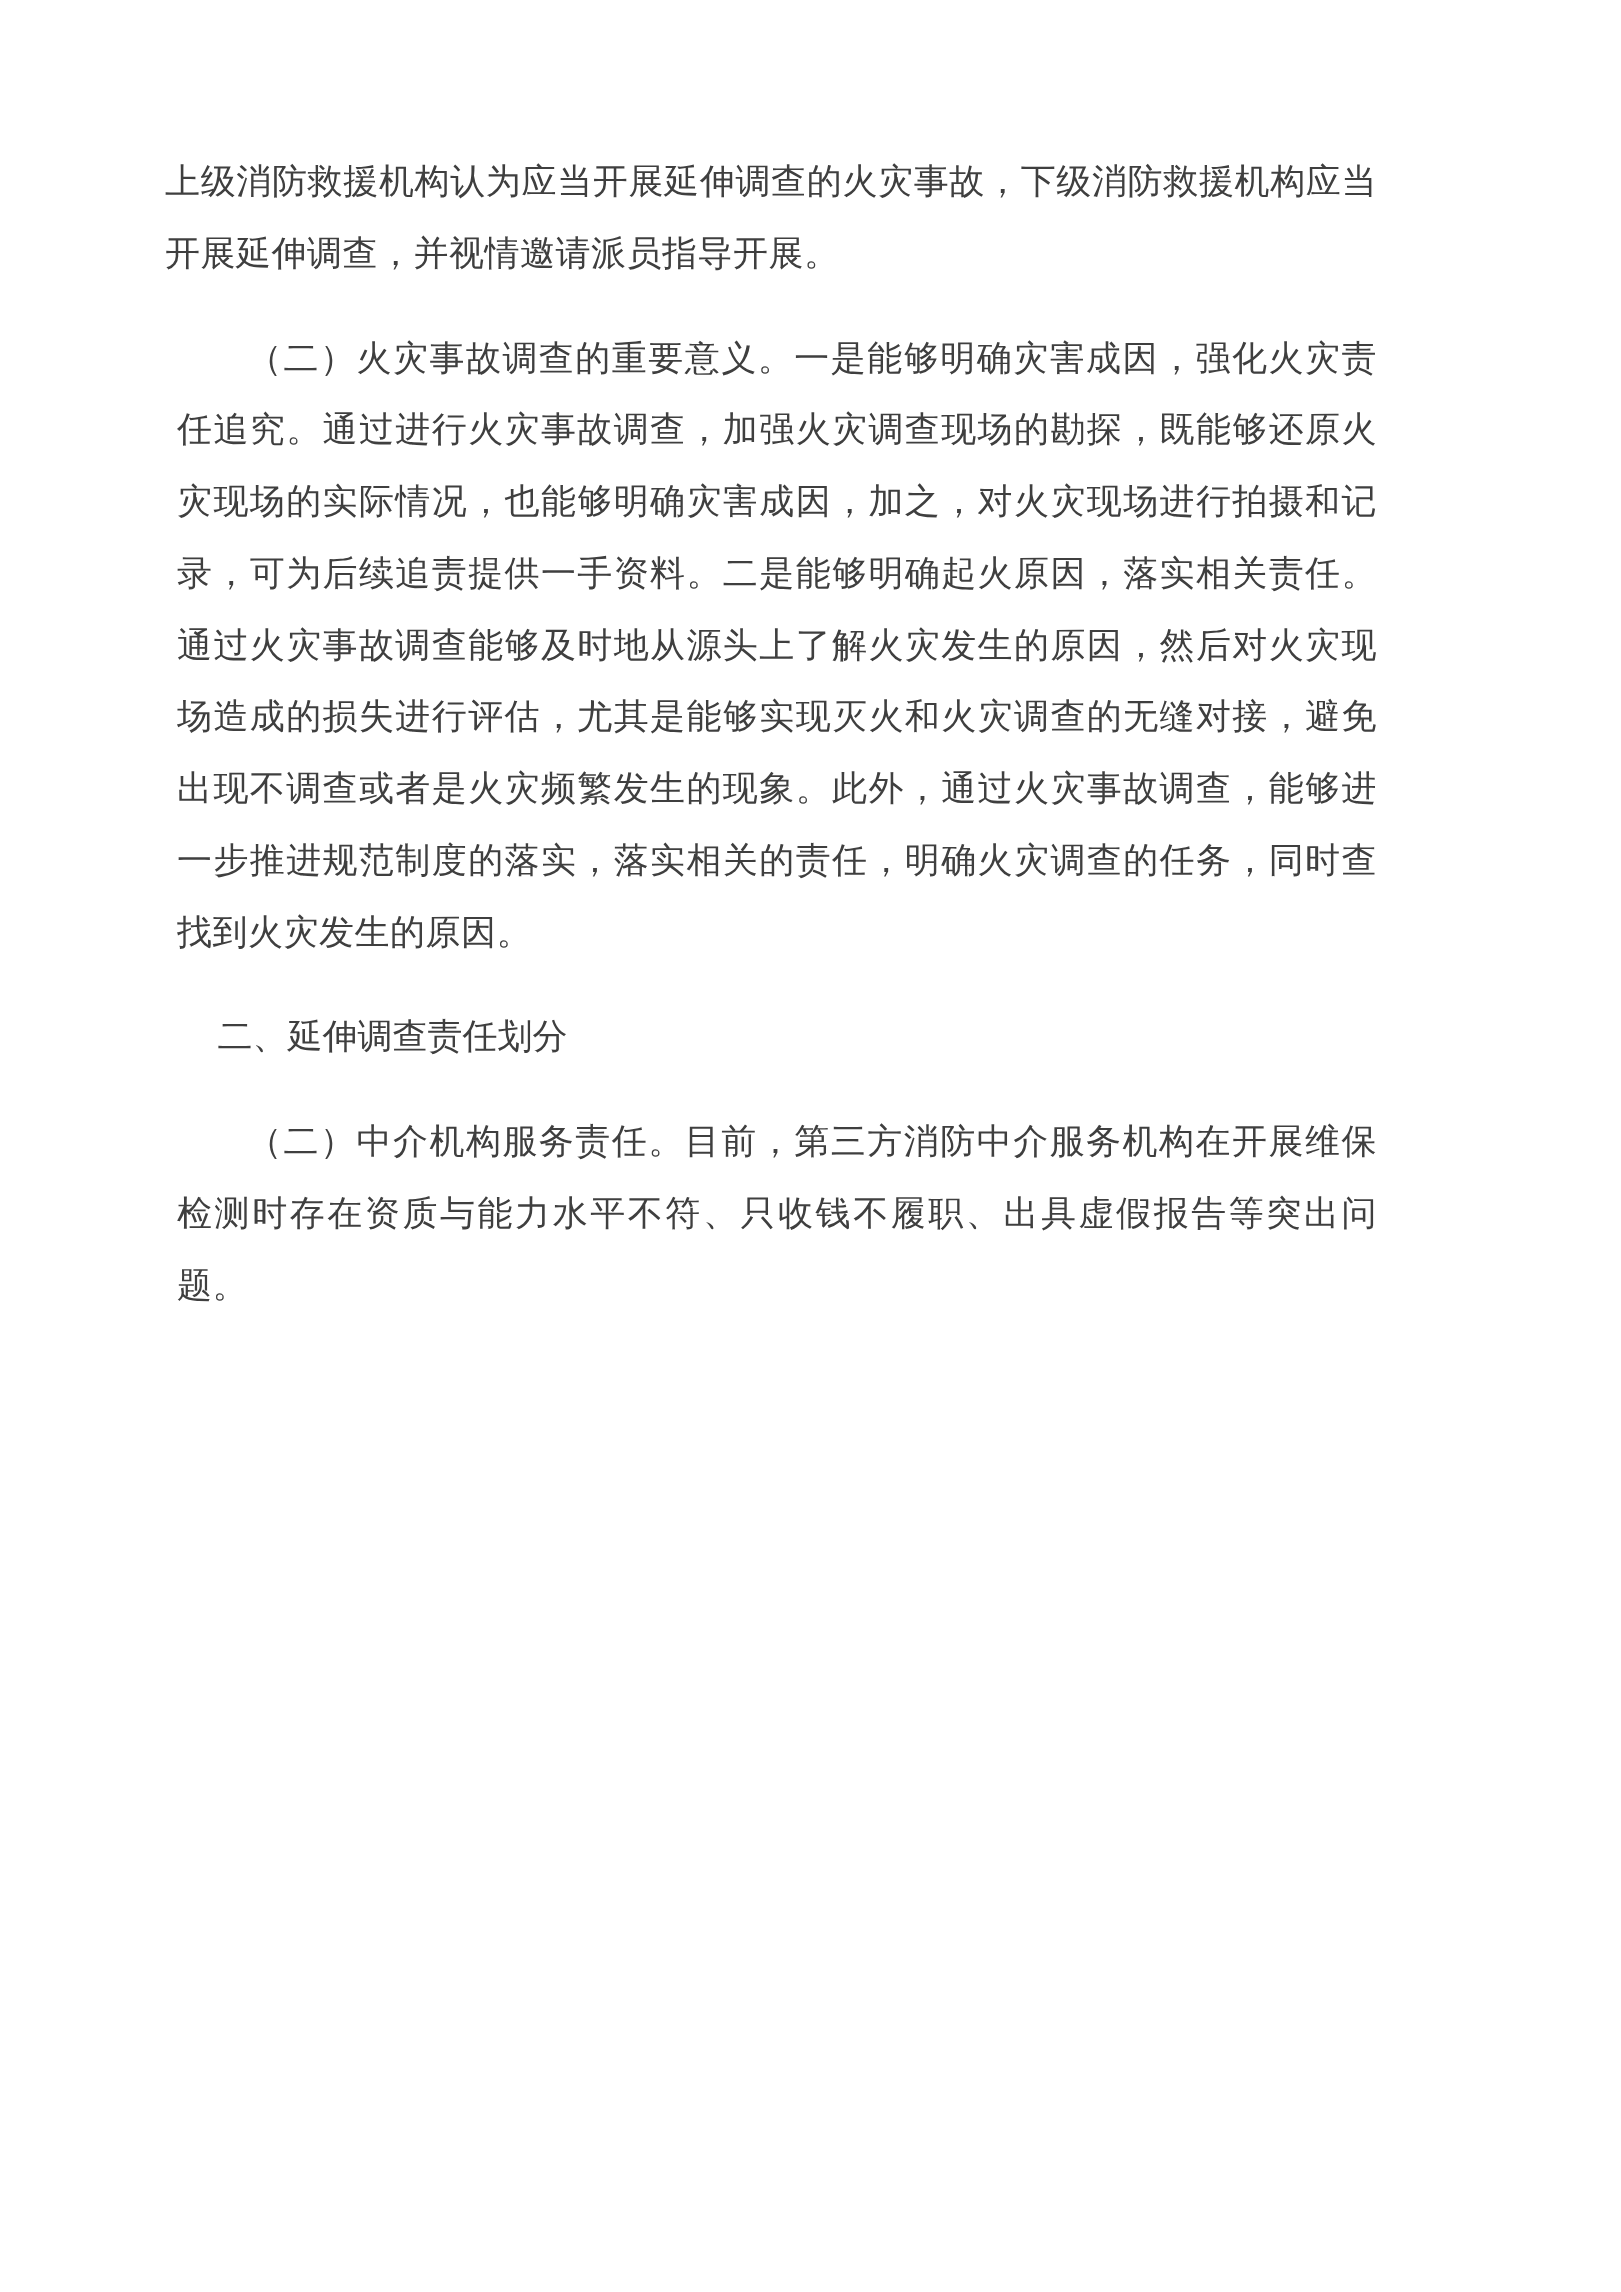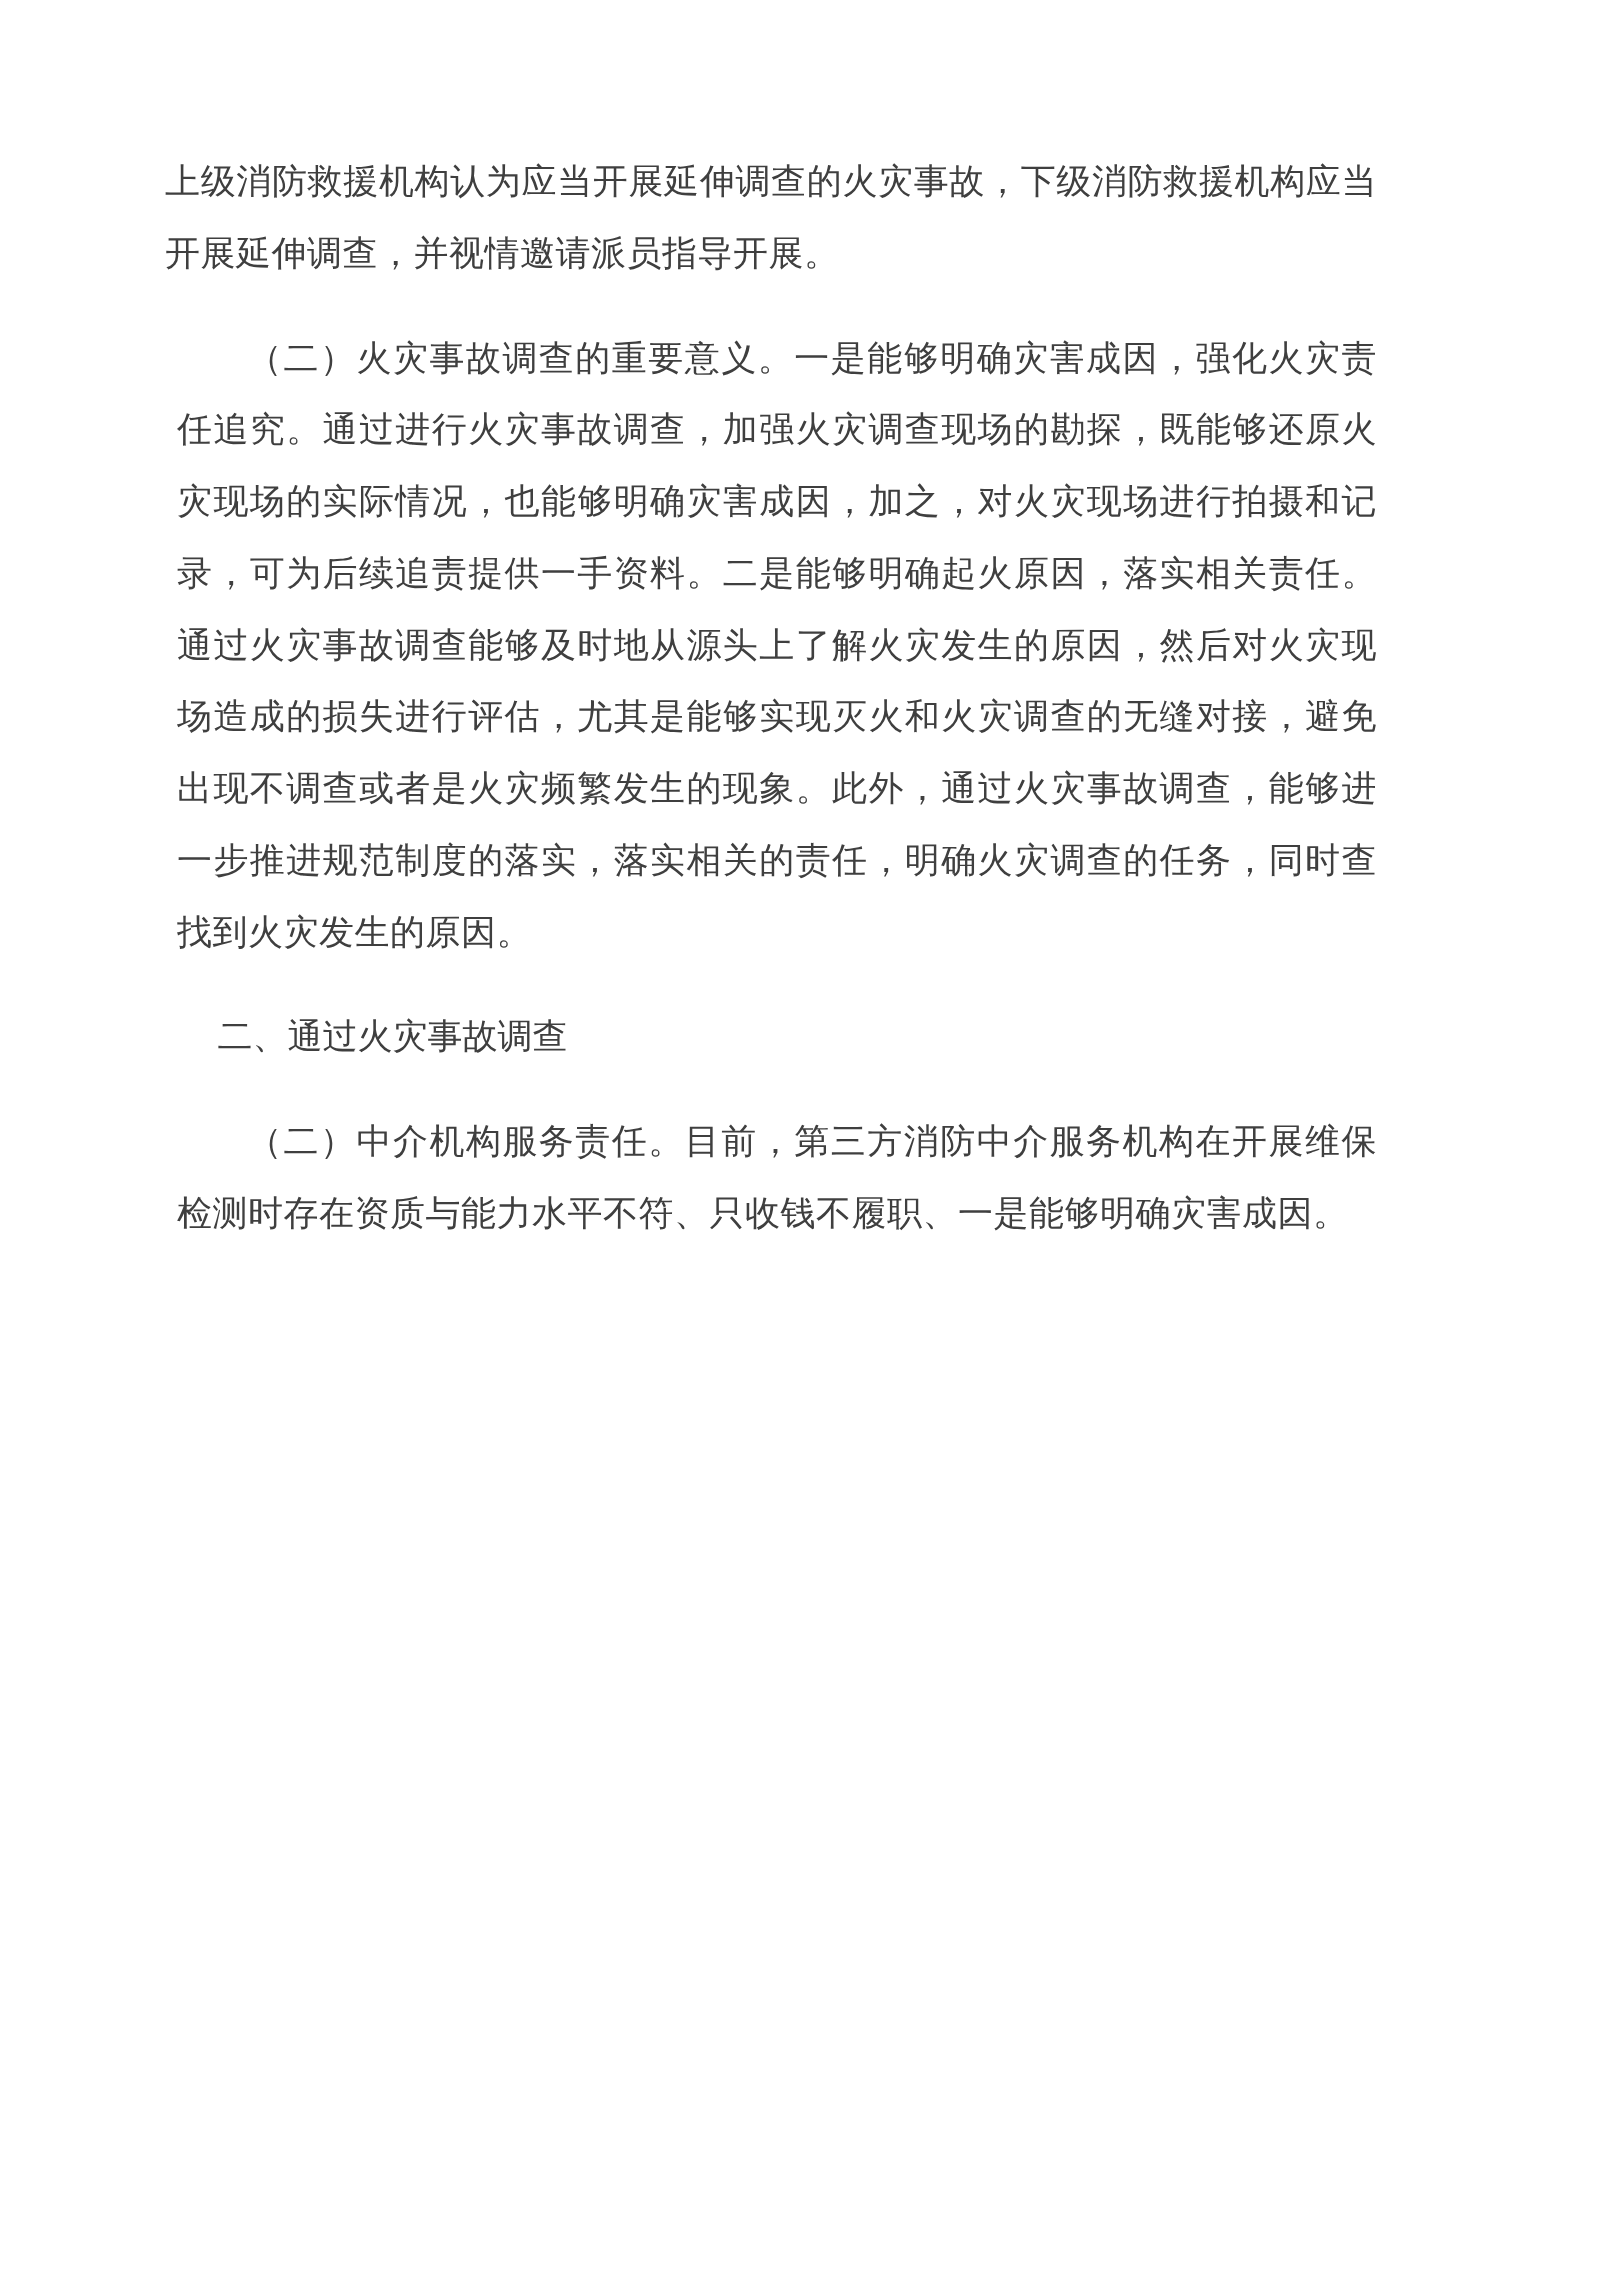--- a/index.html
+++ b/index.html
@@ -48,20 +48,20 @@
 </head>
 <body>
 
 <div class="page">
   <div class="doc-body">
 
     <p class="para no-indent">上级消防救援机构认为应当开展延伸调查的火灾事故，下级消防救援机构应当开展延伸调查，并视情邀请派员指导开展。</p>
 
     <p class="para indent">（二）火灾事故调查的重要意义。一是能够明确灾害成因，强化火灾责任追究。通过进行火灾事故调查，加强火灾调查现场的勘探，既能够还原火灾现场的实际情况，也能够明确灾害成因，加之，对火灾现场进行拍摄和记录，可为后续追责提供一手资料。二是能够明确起火原因，落实相关责任。通过火灾事故调查能够及时地从源头上了解火灾发生的原因，然后对火灾现场造成的损失进行评估，尤其是能够实现灭火和火灾调查的无缝对接，避免出现不调查或者是火灾频繁发生的现象。此外，通过火灾事故调查，能够进一步推进规范制度的落实，落实相关的责任，明确火灾调查的任务，同时查找到火灾发生的原因。</p>
 
-    <p class="heading">二、通过火灾事故调查</p>
+    <p class="heading">二、延伸调查责任划分</p>
 
 
-    <p class="para indent">（二）中介机构服务责任。目前，第三方消防中介服务机构在开展维保检测时存在资质与能力水平不符、只收钱不履职、一是能够明确灾害成因。</p>
+    <p class="para indent">（二）中介机构服务责任。目前，第三方消防中介服务机构在开展维保检测时存在资质与能力水平不符、只收钱不履职、出具虚假报告等突出问题。</p>
 
   </div>
 </div>
 
 
 </body></html>

